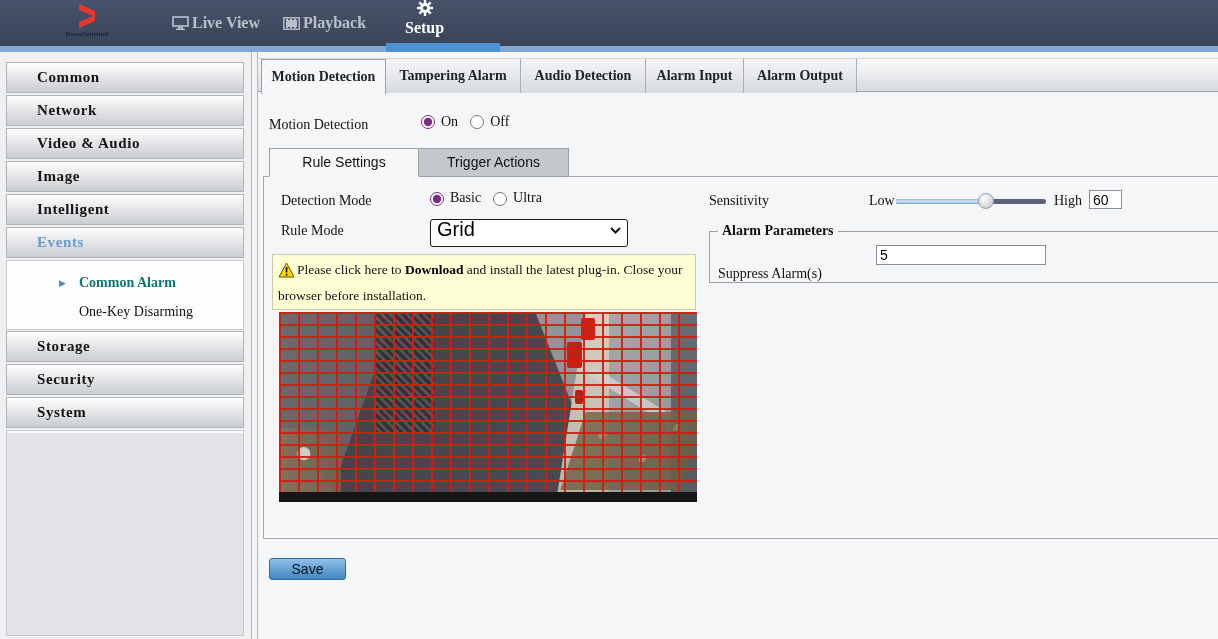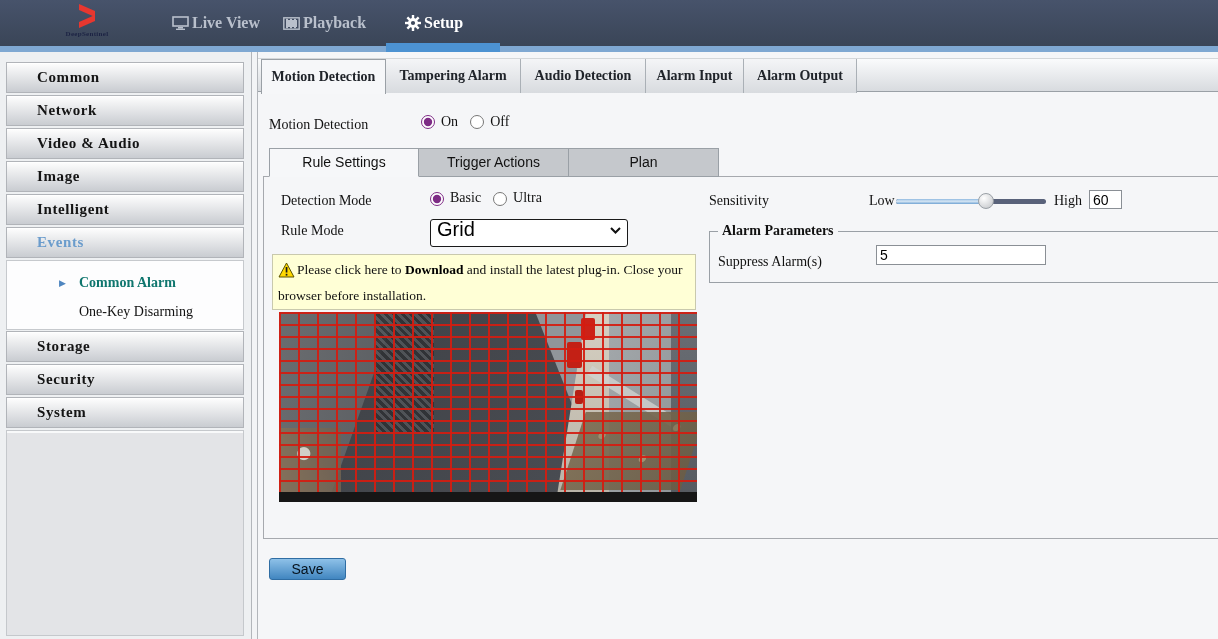--- a/index.html
+++ b/index.html
@@ -10,21 +10,21 @@
   .navbar { position:absolute; left:0; top:0; width:1218px; height:46px;
             background:linear-gradient(#47536b,#3a4557); z-index:5; }
   .nav-strip { position:absolute; left:0; top:46px; width:1218px; height:6px; background:#7fa8d2; z-index:4; }
   .nav-active-underline { position:absolute; left:386px; top:43px; width:114px; height:9px; background:#4c92d2; z-index:6; }
   .brand { position:absolute; left:52px; top:2px; width:70px; text-align:center; }
   .brand svg { display:block; margin:0 auto; }
   .brand-name { font-size:7px; font-weight:bold; color:#1c2344; letter-spacing:.3px; line-height:8px; }
   .nav-item { position:absolute; top:0; height:46px; display:flex; align-items:center; gap:3px;
               font-weight:bold; font-size:16px; color:#b9c0cc; cursor:pointer; }
   .nav-item.active { color:#ffffff; }
-  .nav-live { left:172px; } .nav-play { left:283px; } .nav-setup { left:405px; }
+  .nav-live { left:172px; } .nav-play { left:283px; } .nav-setup { left:405px;flex-direction:column; }
 
   
   .sidebar { position:absolute; left:0; top:52px; width:252px; bottom:0; background:#eef0f2;
              border-right:1px solid #b3b6bb; }
   .side-item { position:absolute; left:6px; width:238px; height:31px;
                background:linear-gradient(#fefefe,#c9ccd1); border:1px solid #b1b4b9;
                box-shadow:inset 0 1px 0 #ffffff; font-weight:bold; font-size:15px; color:#141414;
                line-height:29px; padding-left:30px; letter-spacing:.6px; cursor:pointer; }
   .side-item.active { color:#6b9ccc; }
   .side-submenu { position:absolute; left:6px; width:238px; top:208px; height:70px;
@@ -80,21 +80,21 @@
                   background:radial-gradient(circle at 35% 30%,#ffffff,#d2d4d7 70%,#b8babd);
                   border:1px solid #9aa0a6; cursor:pointer; }
   .num-input { position:absolute; font-family:"Liberation Sans", sans-serif; font-size:14px;
                border:1px solid #8a8f95; background:#fff; padding:0 3px; }
 
   
   .alarm-fieldset { position:absolute; left:451px; top:171px; right:-6px; height:60px;
                     border:1px solid #9aa0a6; padding:4px 8px; }
   .alarm-fieldset legend { font-weight:bold; font-size:14px; color:#111; padding:0 4px;margin-top:8px; }
   .fs-row { position:relative; height:24px; margin-top:2px; }
-  .fs-label { position:absolute; left:0; top:9px; font-size:14px; color:#111; }
+  .fs-label { position:absolute; left:0; top:21px; font-size:14px; color:#111; }
   .fs-input { position:absolute; left:158px; top:0; width:170px; height:20px; }
 
   
   .notice { position:absolute; left:14px; top:202px; width:424px; height:56px; background:#ffffd6;
             border:1px solid #c9c9ad; font-size:13.5px; color:#111; line-height:26px; padding:2px 5px; }
   .notice svg { vertical-align:-4px; margin-right:2px; }
   .dl-link { color:#000000; font-weight:bold; cursor:pointer; }
 
   
   .video { position:absolute; left:21px; top:260px; width:418px; height:190px; overflow:hidden;
@@ -219,21 +219,20 @@
     <input type="radio" name="md" checked="" style="">
     <label>On</label>
     <input type="radio" name="md" style="">
     <label>Off</label>
   </div>
 
   <div class="panel"></div>
   <div class="subtabs">
     <div class="subtab active">Rule Settings</div>
     <div class="subtab">Trigger Actions</div>
-    <div class="subtab">Plan</div>
   </div>
 
   <div class="field-label" style="left:23px; top:141px;">Detection Mode</div>
   <div class="radio-group" style="left:172px; top:138px;align-items:flex-end;">
     <input type="radio" name="dm" checked="" style="">
     <label>Basic</label>
     <input type="radio" name="dm" style="">
     <label>Ultra</label>
   </div>
 

